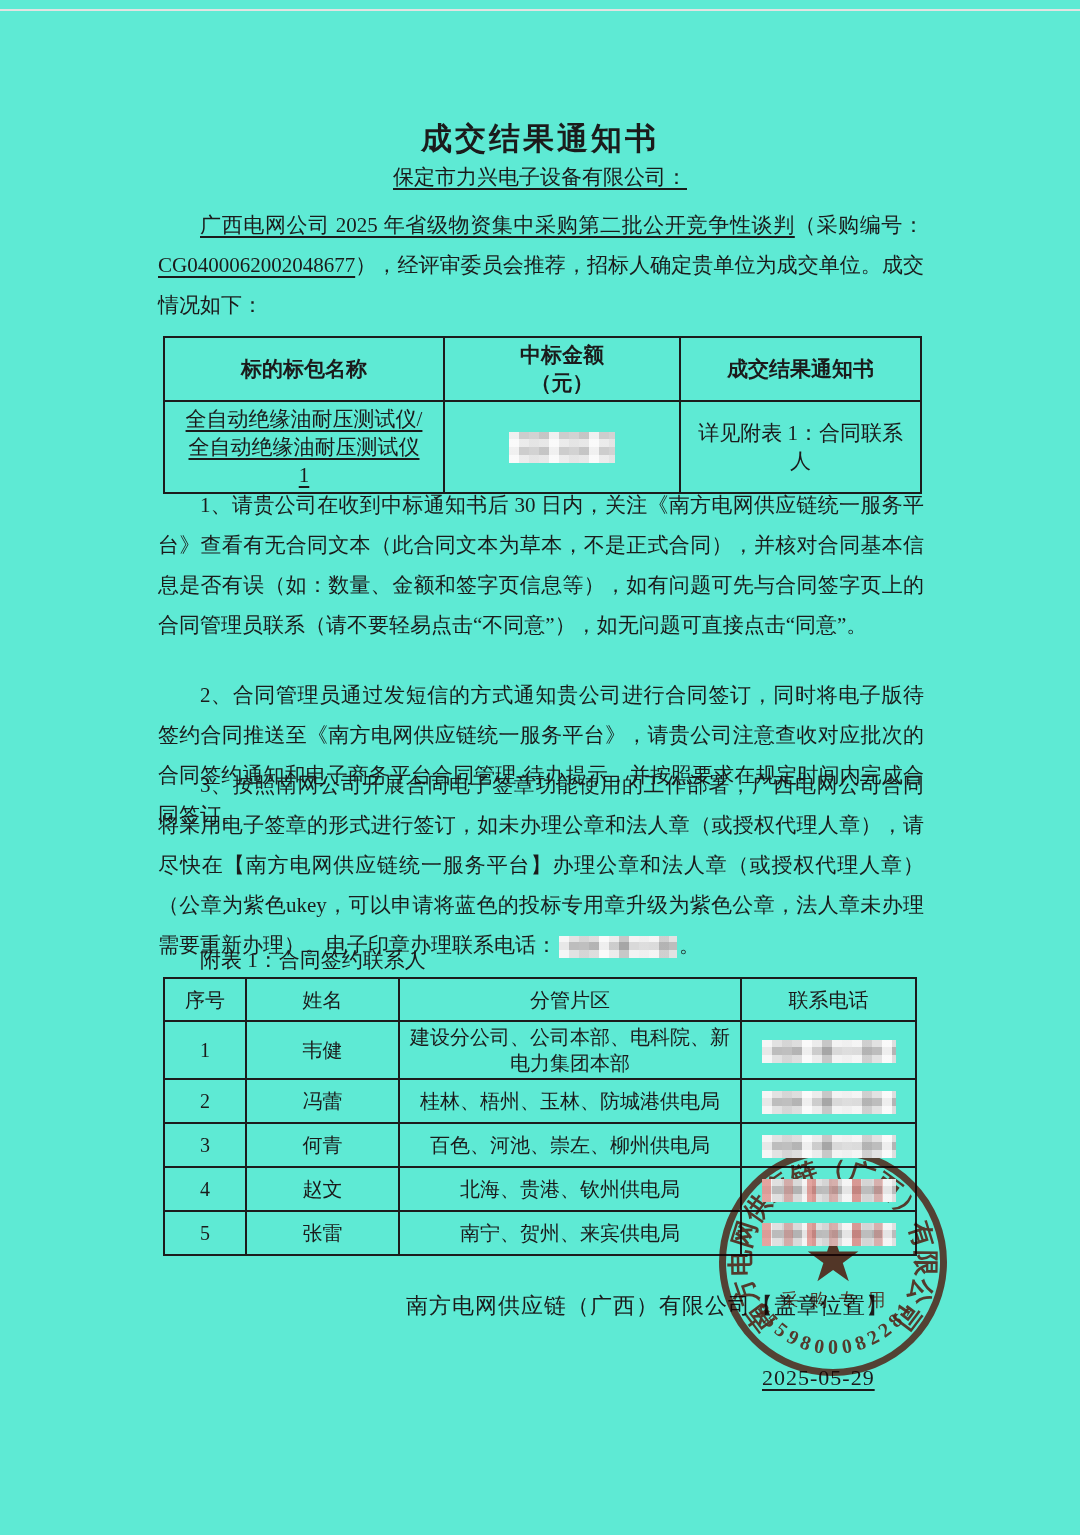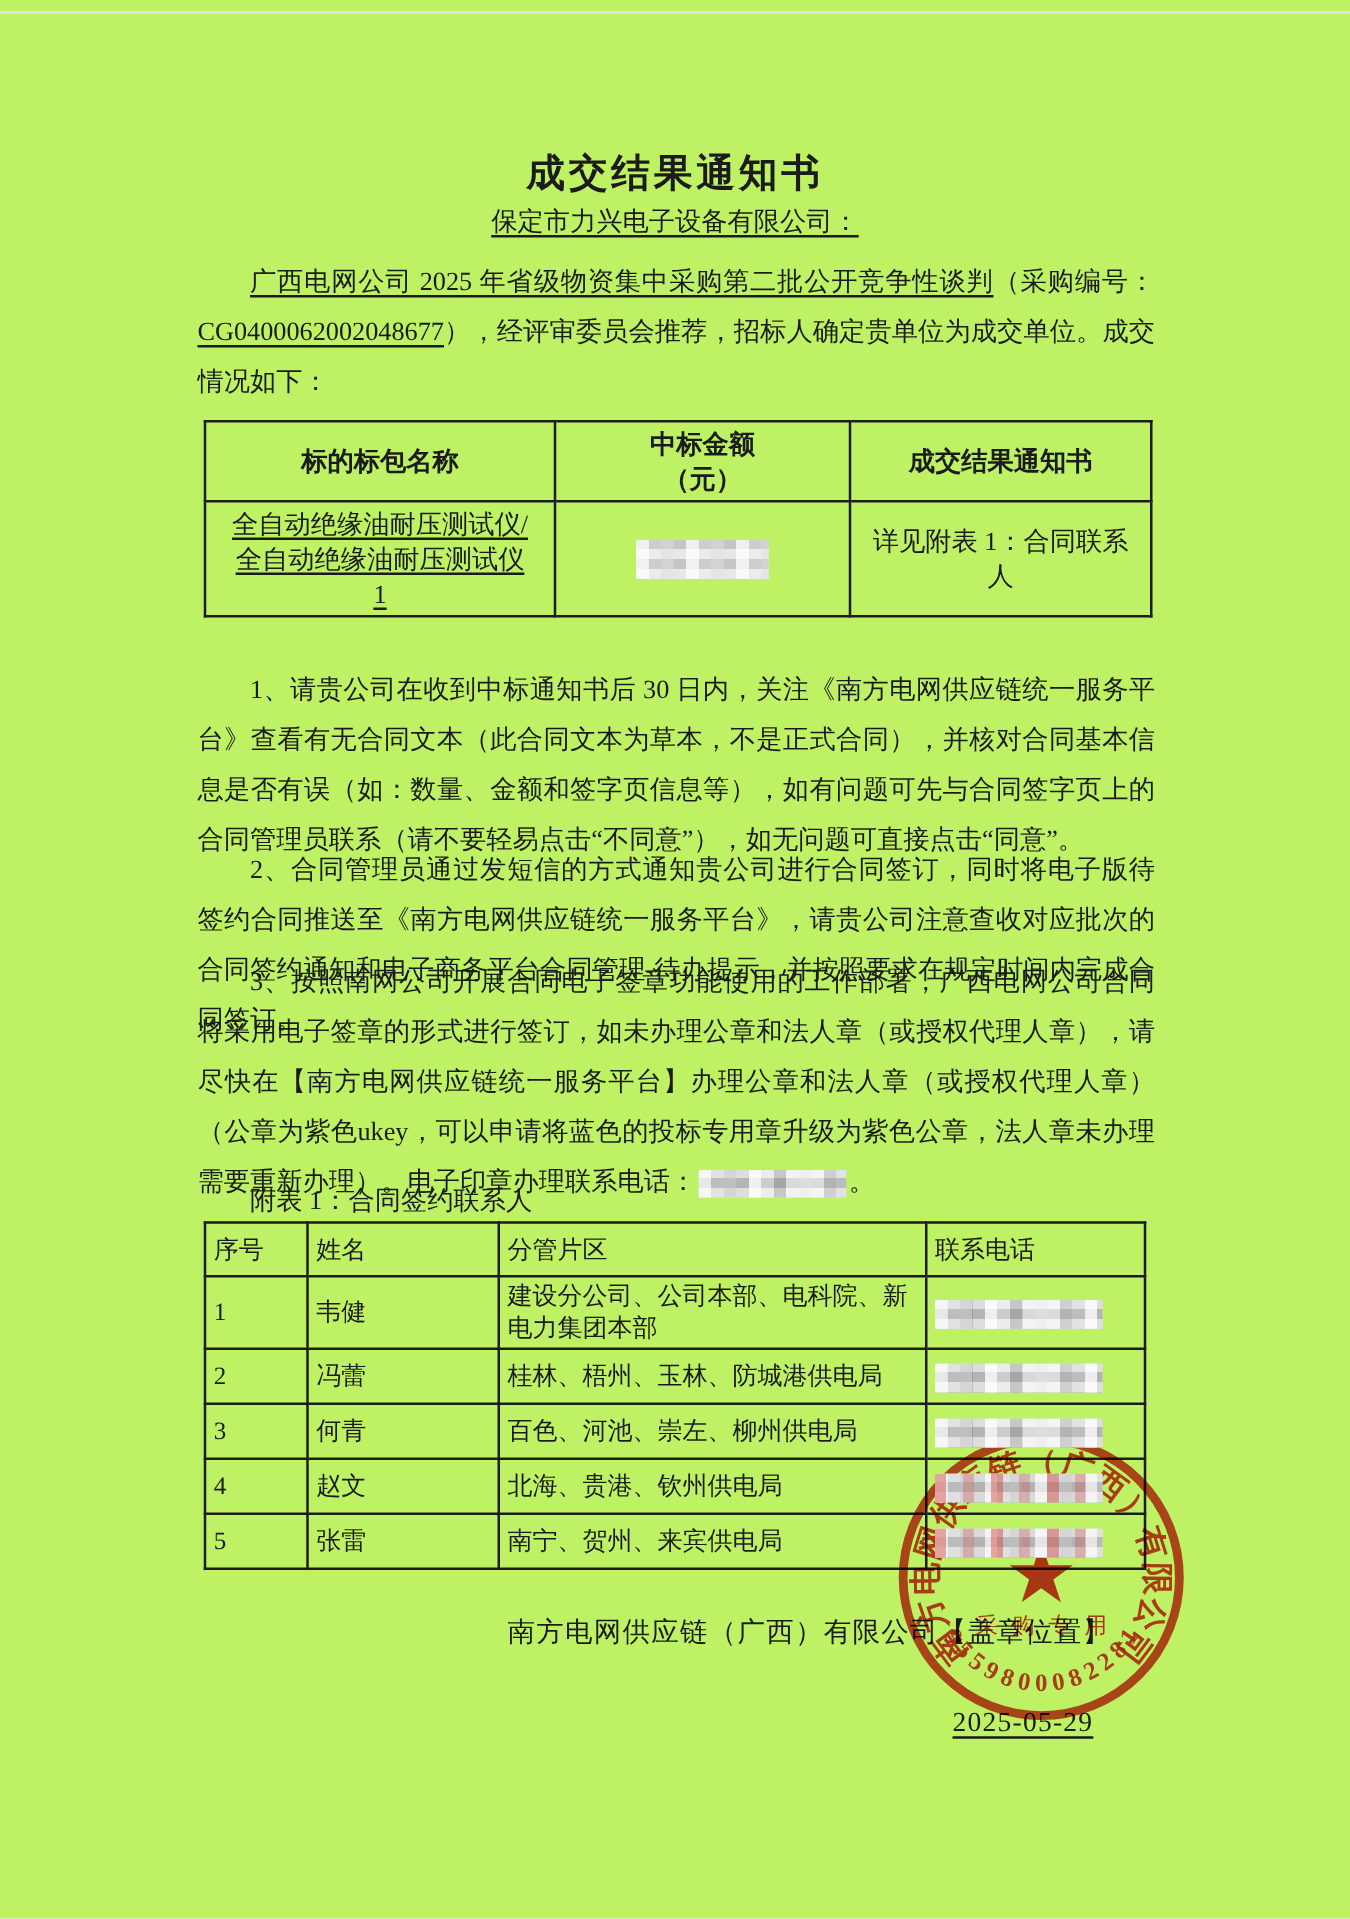--- a/index.html
+++ b/index.html
@@ -1,19 +1,19 @@
 <!DOCTYPE html>
 <html><head>
 <meta charset="utf-8">
 <style>
   html,body{margin:0;padding:0;background:#ffffff;}
   .page{
     position:relative;
     width:1080px;height:1535px;
-    background:#bef264;
+    background:#5eead4;
     overflow:hidden;
     font-family:"Liberation Serif","DejaVu Serif",serif;
     color:#1b1b1b;
   }
   .scan-edge{position:absolute;left:0;top:9px;width:100%;height:2px;background:#e3e3e2;}
   .doc-title{
     position:absolute;left:0;top:118px;width:100%;
     text-align:center;font-size:31px;font-weight:bold;letter-spacing:3px;
   }
   .addressee{
@@ -21,21 +21,21 @@
     font-size:21px;text-decoration:underline;text-underline-offset:4px;text-align:center;
   }
   .para{
     position:absolute;left:158px;width:766px;
     font-size:21px;line-height:40px;
     text-align:justify;text-align-last:left;
     text-indent:2em;
   }
   .para span.u{text-decoration:underline;text-underline-offset:4px;}
   #intro{top:205px;}
-  #para1{top:485px;margin-top:46px;}
+  #para1{top:485px;}
   #para2{top:675px;}
   #para3{top:765px;}
   table{border-collapse:collapse;table-layout:fixed;}
   .award-table{
     position:absolute;left:163px;top:336px;width:757px;
     font-size:21px;
   }
   .award-table th,.award-table td{
     border:2px solid #1c1c1c;text-align:center;vertical-align:middle;
     padding:2px 8px;white-space:pre-line;line-height:28px;
@@ -44,21 +44,21 @@
   .award-table td{height:86px;}
   .pkg-name{text-decoration:underline;text-underline-offset:4px;}
   .appendix-label{
     position:absolute;left:200px;top:946px;font-size:21px;
   }
   .contact-table{
     position:absolute;left:163px;top:977px;width:752px;
     font-size:20px;
   }
   .contact-table th,.contact-table td{
-    border:2px solid #1c1c1c;text-align:left;vertical-align:middle;
+    border:2px solid #1c1c1c;text-align:center;vertical-align:middle;
     padding:2px 6px;line-height:26px;
   }
   .contact-table th{font-weight:normal;height:37px;}
   .contact-table td{height:38px;}
   .mosaic,.mosaic-light{
     display:inline-block;vertical-align:middle;
     background-color:#e0e0e0;
     background-image:
       repeating-linear-gradient(90deg, rgba(255,255,255,.55) 0 10px, rgba(0,0,0,0) 10px 20px, rgba(0,0,0,.12) 20px 30px, rgba(0,0,0,0) 30px 40px),
       repeating-linear-gradient(0deg, rgba(255,255,255,.45) 0 8px, rgba(0,0,0,.07) 8px 16px),

